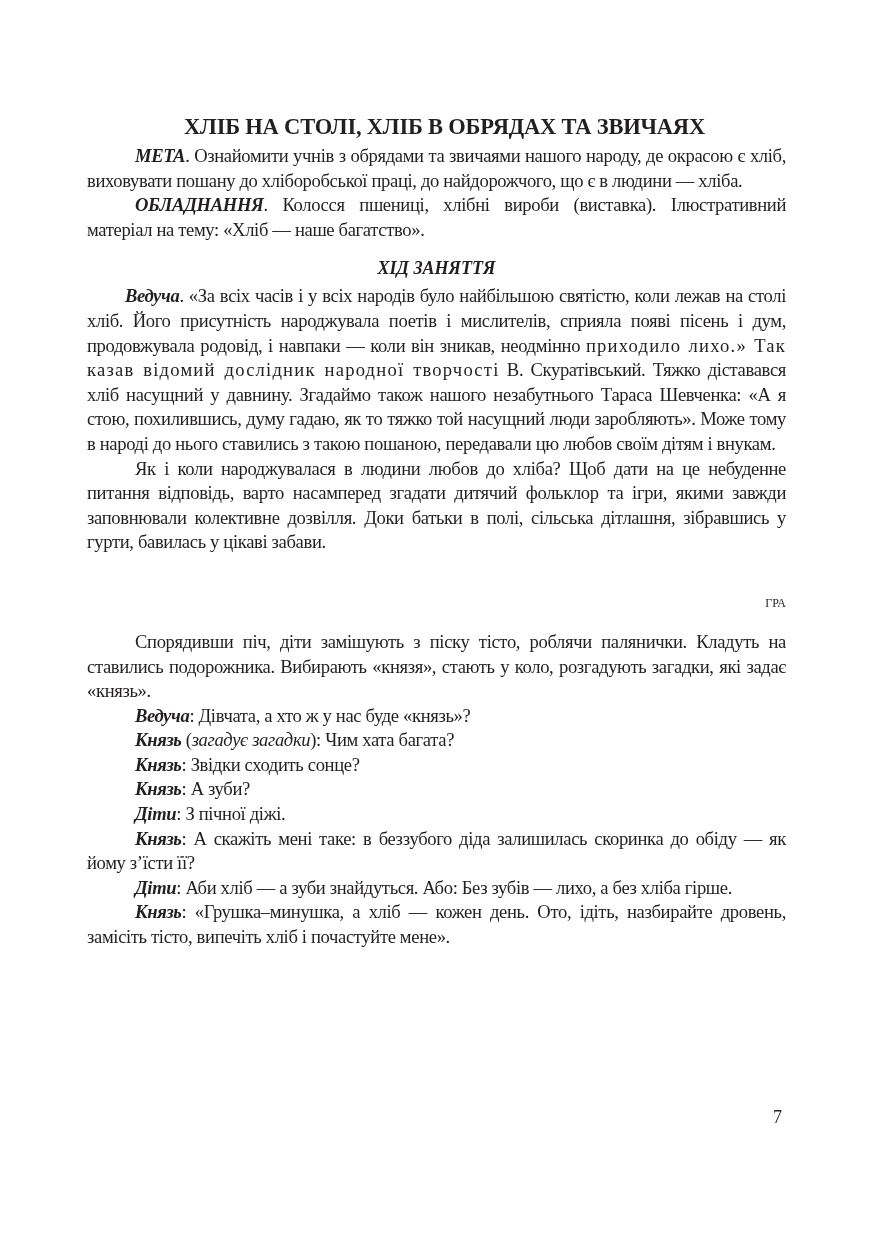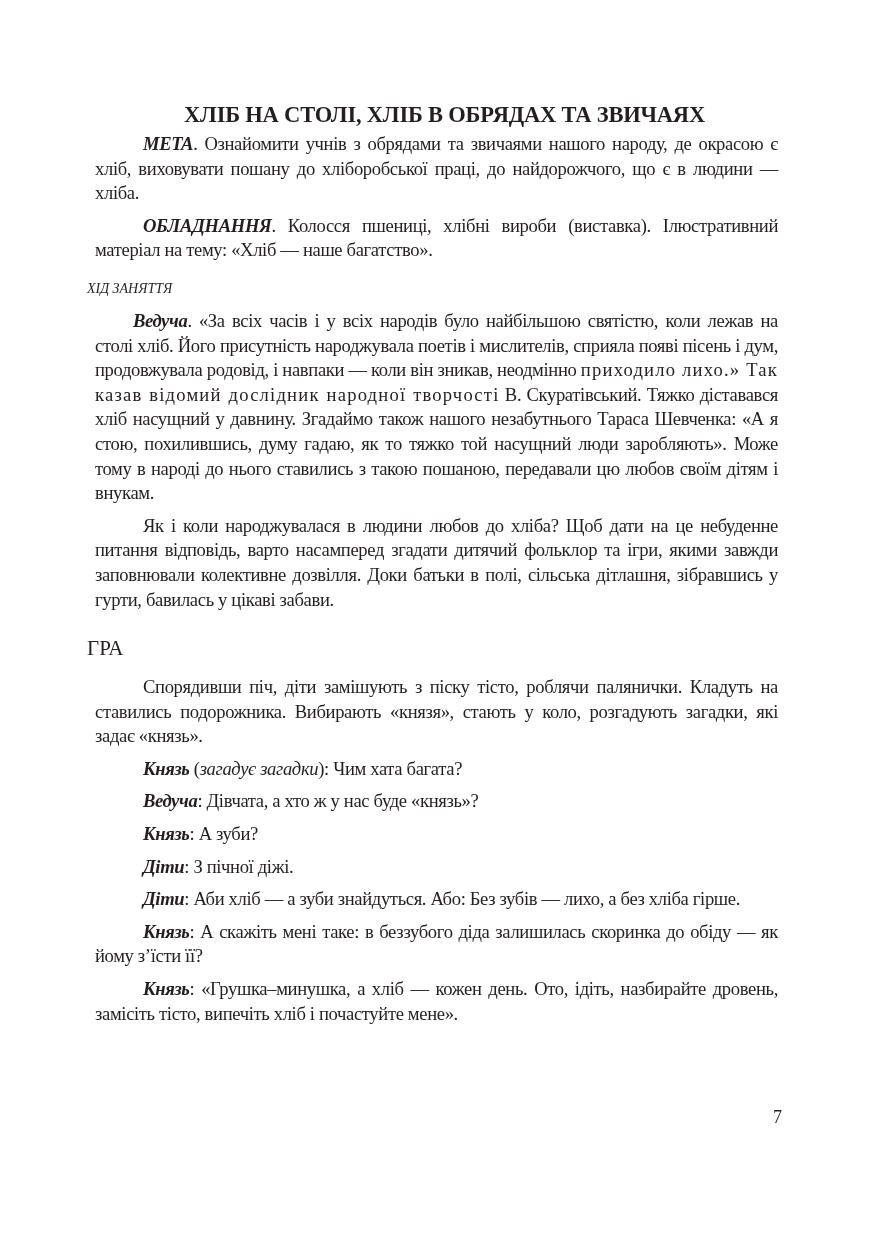--- a/index.html
+++ b/index.html
@@ -1,29 +1,29 @@
 <!DOCTYPE html>
 <html><head>
 <meta charset="utf-8">
 <style>
   html, body { margin: 0; padding: 0; background: #ffffff; }
   body { width: 875px; height: 1240px; position: relative; overflow: hidden;
          font-family: "Liberation Serif", serif; color: #231f20; }
-  .page { position: absolute; left: 87px; top: 100px; width: 699px; }
+  .page { position: absolute; left: 87px; top: 112px; width: 699px; }
   .title { font-weight: bold; font-size: 22.5px; text-align: center; line-height: 30px;
            letter-spacing: -0.2px; margin: 0 0 0 0; white-space: nowrap; padding-left: 16px; }
-  .p { font-size: 18.6px; line-height: 24.6px; text-align: justify; margin: 8px;
+  .p { font-size: 18.6px; line-height: 24.6px; text-align: justify; margin: 0;
        letter-spacing: -0.35px; }
   .ind { text-indent: 48px; }
   .ind2 { text-indent: 38px; }
   .b { font-weight: bold; font-style: italic; }
   .i { font-style: italic; }
-  .center-head { font-weight: normal; font-style: italic; font-size: 14px;
+  .center-head { text-align: center; font-weight: bold; font-style: italic; font-size: 18px;
                  line-height: 24px; margin: 14px 0 4px 0; }
-  .center-plain { text-align: left; font-size: 21px; line-height: 24px; margin: 24px 0 15px 0; }
+  .center-plain { text-align: right; font-size: 12px; line-height: 24px; margin: 36px 0 15px 0; }
   .spaced { letter-spacing: 1.2px; }
   .pagenum { position: absolute; left: 773px; top: 1107px; font-size: 18px; }
 </style>
 </head>
 <body>
 
 <div class="page">
   <div class="title">ХЛІБ НА СТОЛІ, ХЛІБ В ОБРЯДАХ ТА ЗВИЧАЯХ</div>
 
   <p class="p ind" style="margin-top:2px;"><span class="b">МЕТА</span><span>. Ознайомити учнів з обрядами та звичаями нашого народу, де окрасою є хліб, виховувати пошану до хліборобської праці, до найдорожчого, що є в людини — хліба.</span></p>
@@ -34,23 +34,24 @@
 
   <p class="p ind2"><span class="b">Ведуча</span><span>. «За всіх часів і у всіх народів було найбільшою святістю, коли лежав на столі хліб. Його присутність народжувала поетів і мислителів, сприяла появі пісень і дум, продовжувала родовід, і навпаки — коли він зникав, неодмінно</span> <span class="spaced">приходило лихо.» Так казав відомий дослідник народної творчості</span> <span>В. Скуратівський. Тяжко діставався хліб насущний у давнину. Згадаймо також нашого незабутнього Тараса Шевченка: «А я стою, похилившись, думу гадаю, як то тяжко той насущний люди заробляють». Може тому в народі до нього ставились з такою пошаною, передавали цю любов своїм дітям і внукам.</span></p>
 
   <p class="p ind">Як і коли народжувалася в людини любов до хліба? Щоб дати на це небуденне питання відповідь, варто насамперед згадати дитячий фольклор та ігри, якими завжди заповнювали колективне дозвілля. Доки батьки в полі, сільська дітлашня, зібравшись у гурти, бавилась у цікаві забави.</p>
 
   <div class="center-plain">ГРА</div>
 
   <p class="p ind">Спорядивши піч, діти замішують з піску тісто, роблячи палянички. Кладуть на ставились подорожника. Вибирають «князя», стають у коло, розгадують загадки, які задає «князь».</p>
 
   <div>
+    <p class="p ind"><span class="b">Ведуча</span><span>: Дівчата, а хто ж у нас буде «князь»?</span></p>
     <p class="p ind"><span class="b">Князь</span> (<span class="i">загадує загадки</span><span>): Чим хата багата?</span></p>
-    <p class="p ind"><span class="b">Ведуча</span><span>: Дівчата, а хто ж у нас буде «князь»?</span></p>
+    <p class="p ind"><span class="b">Князь</span><span>: Звідки сходить сонце?</span></p>
     <p class="p ind"><span class="b">Князь</span><span>: А зуби?</span></p>
     <p class="p ind"><span class="b">Діти</span><span>: З пічної діжі.</span></p>
+    <p class="p ind"><span class="b">Князь</span><span>: А скажіть мені таке: в беззубого діда залишилась скоринка до обіду — як йому з’їсти її?</span></p>
     <p class="p ind"><span class="b">Діти</span><span>: Аби хліб — а зуби знайдуться. Або: Без зубів — лихо, а без хліба гірше.</span></p>
-    <p class="p ind"><span class="b">Князь</span><span>: А скажіть мені таке: в беззубого діда залишилась скоринка до обіду — як йому з’їсти її?</span></p>
     <p class="p ind"><span class="b">Князь</span><span>: «Грушка–минушка, а хліб — кожен день. Ото, ідіть, назбирайте дровень, замісіть тісто, випечіть хліб і почастуйте мене».</span></p>
   </div>
 </div>
 
 <div class="pagenum">7</div>
 
 </body></html>

